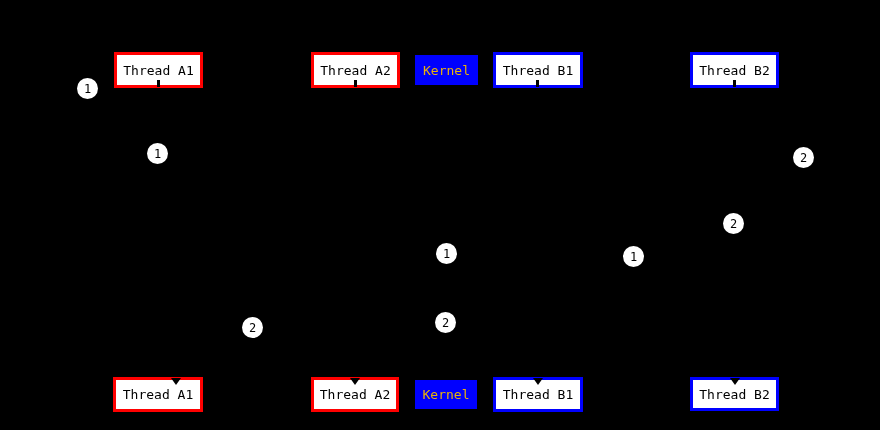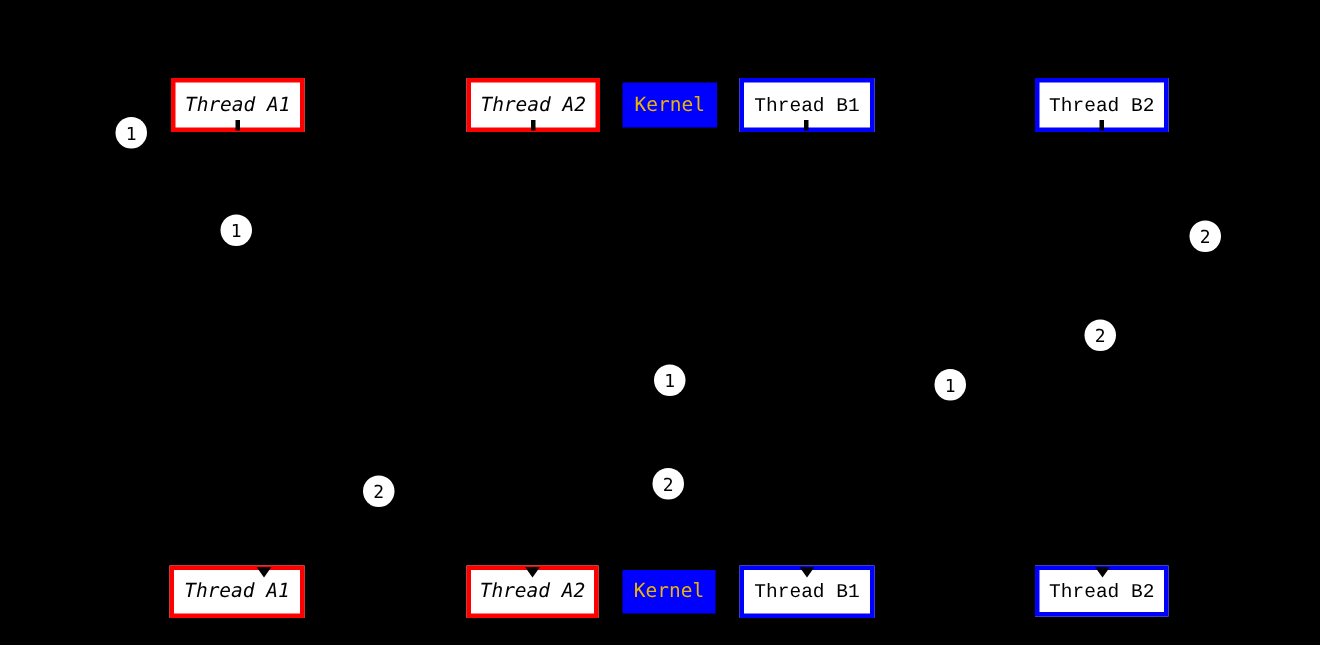--- a/index.html
+++ b/index.html
@@ -26,27 +26,25 @@
     display: flex;
     align-items: center;
     justify-content: center;
     font-size: 13px;
     white-space: nowrap;
   }
   .red-outline {
     background: #ffffff;
     border: 3px solid #ff0000;
     color: #000000;
-    font-style: italic;
   }
   .blue-outline {
     background: #ffffff;
     border: 3px solid #0000ff;
     color: #000000;
-    font-family: Liberation Mono, monospace;
   }
   .blue-filled {
     background: #0000ff;
     color: #eab308;
     border: none;
   }
   
   .stub-bottom {
     position: absolute;
     left: 50%;

